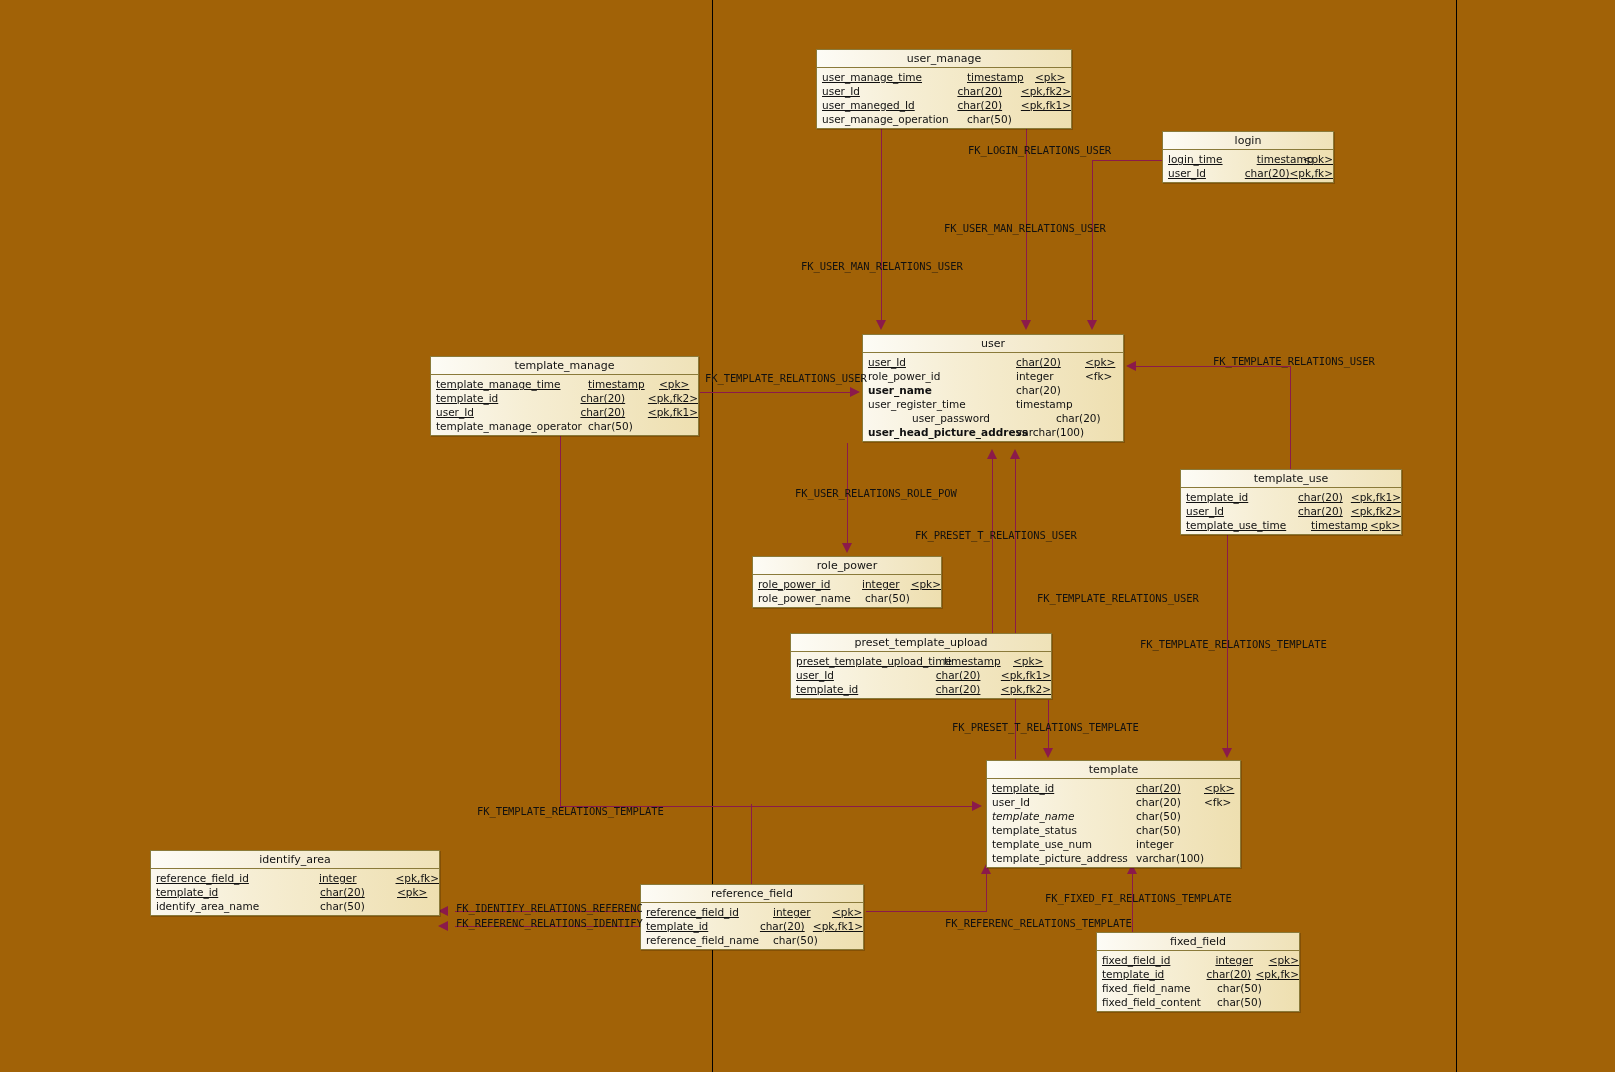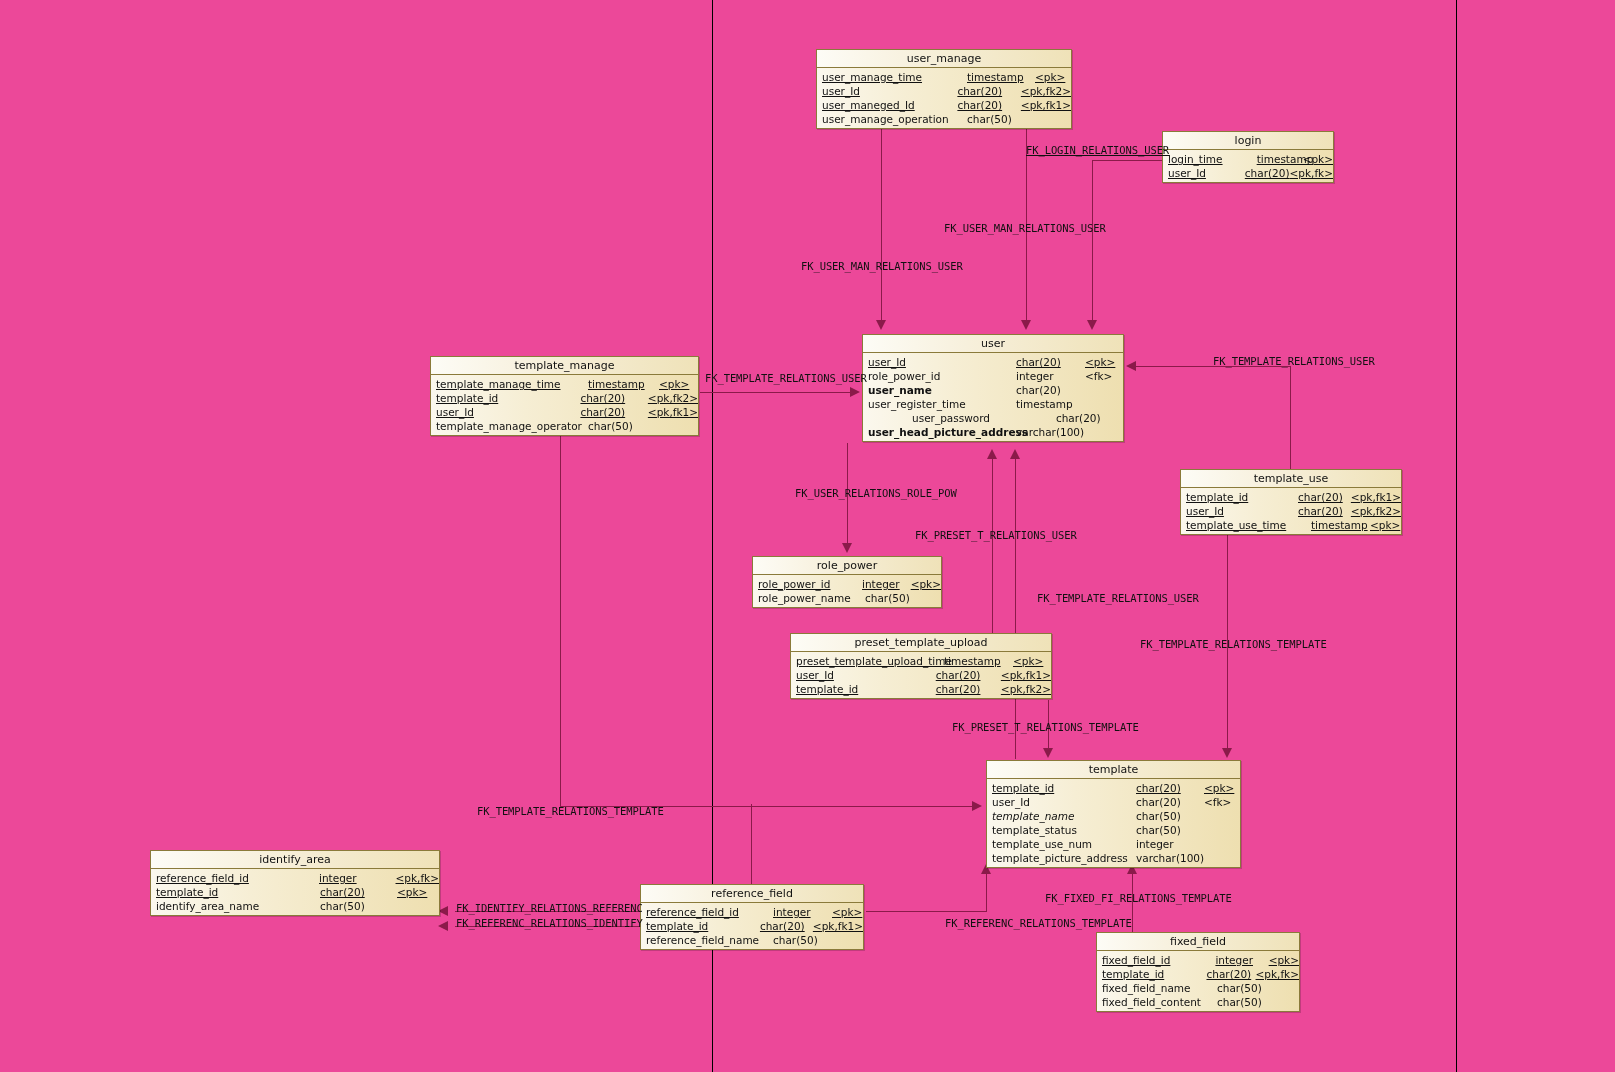--- a/index.html
+++ b/index.html
@@ -4,21 +4,21 @@
 <style>
   html, body {
     margin: 0;
     padding: 0;
     background: #ffffff;
   }
   #canvas {
     position: relative;
     width: 1615px;
     height: 1072px;
-    background: #ec4899;
+    background: #a16207;
     font-family: "DejaVu Sans", sans-serif;
     overflow: hidden;
   }
   
   .page-rule {
     position: absolute;
     top: 0;
     width: 1px;
     height: 1072px;
     background: #000000;
@@ -401,21 +401,21 @@
           </div>
           <div class="attr">
             <span class="c-name" style="width: 115px;">fixed_field_content</span>
             <span class="c-type" style="width: 54px;">char(50)</span>
             <span class="c-key"></span>
           </div>
         </div>
       </div>
     </div>
   <div id="labels">
-      <div class="rel-label" style="left: 1026px; top: 144px; text-decoration: underline;">FK_LOGIN_RELATIONS_USER</div>
+      <div class="rel-label" style="left: 968px; top: 144px;">FK_LOGIN_RELATIONS_USER</div>
       <div class="rel-label" style="left: 944px; top: 222px;">FK_USER_MAN_RELATIONS_USER</div>
       <div class="rel-label" style="left: 801px; top: 260px;">FK_USER_MAN_RELATIONS_USER</div>
       <div class="rel-label" style="left: 1213px; top: 355px;">FK_TEMPLATE_RELATIONS_USER</div>
       <div class="rel-label" style="left: 705px; top: 372px;">FK_TEMPLATE_RELATIONS_USER</div>
       <div class="rel-label" style="left: 795px; top: 487px;">FK_USER_RELATIONS_ROLE_POW</div>
       <div class="rel-label" style="left: 915px; top: 529px;">FK_PRESET_T_RELATIONS_USER</div>
       <div class="rel-label" style="left: 1037px; top: 592px;">FK_TEMPLATE_RELATIONS_USER</div>
       <div class="rel-label" style="left: 1140px; top: 638px;">FK_TEMPLATE_RELATIONS_TEMPLATE</div>
       <div class="rel-label" style="left: 952px; top: 721px;">FK_PRESET_T_RELATIONS_TEMPLATE</div>
       <div class="rel-label" style="left: 477px; top: 805px;">FK_TEMPLATE_RELATIONS_TEMPLATE</div>

